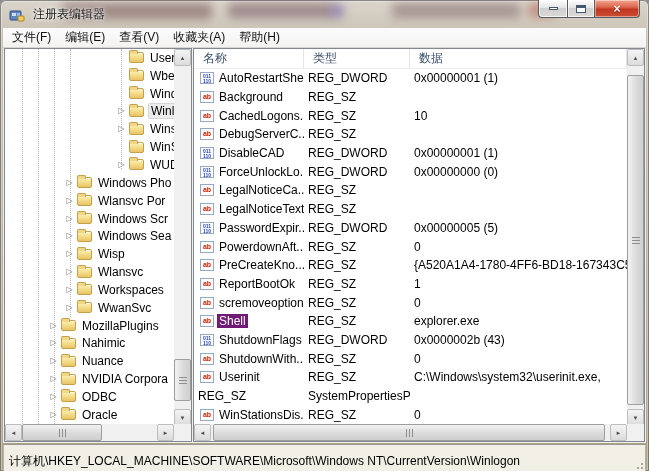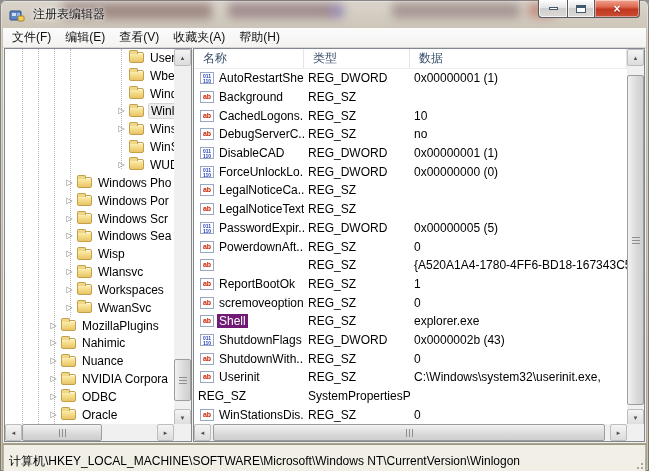--- a/index.html
+++ b/index.html
@@ -194,21 +194,21 @@
               <span class="tree-label">WUDF</span>
             </div>
             <div class="tree-row" style="padding-left: 60px;">
               <span class="expander">▷</span>
               <span class="folder"></span>
               <span class="tree-label">Windows Pho</span>
             </div>
             <div class="tree-row" style="padding-left: 60px;">
               <span class="expander">▷</span>
               <span class="folder"></span>
-              <span class="tree-label">Windows Por</span>
+              <span class="tree-label">Wlansvc Por</span>
             </div>
             <div class="tree-row" style="padding-left: 60px;">
               <span class="expander">▷</span>
               <span class="folder"></span>
               <span class="tree-label">Windows Scr</span>
             </div>
             <div class="tree-row" style="padding-left: 60px;">
               <span class="expander">▷</span>
               <span class="folder"></span>
               <span class="tree-label">Windows Sea</span>
@@ -313,21 +313,20 @@
             </div>
             <div class="cell">REG_SZ</div>
             <div class="cell">10</div>
           </div>
           <div class="list-row">
             <div class="cell name">
               <span class="val-icon sz">ab</span>
               <span class="name-label">DebugServerC...</span>
             </div>
             <div class="cell">REG_SZ</div>
-            <div class="cell">no</div>
           </div>
           <div class="list-row">
             <div class="cell name">
               <span class="val-icon dword">011<br>110</span>
               <span class="name-label">DisableCAD</span>
             </div>
             <div class="cell">REG_DWORD</div>
             <div class="cell">0x00000001 (1)</div>
           </div>
           <div class="list-row">
@@ -366,20 +365,21 @@
             <div class="cell name">
               <span class="val-icon sz">ab</span>
               <span class="name-label">PowerdownAft...</span>
             </div>
             <div class="cell">REG_SZ</div>
             <div class="cell">0</div>
           </div>
           <div class="list-row">
             <div class="cell name">
               <span class="val-icon sz">ab</span>
+              <span class="name-label">PreCreateKno...</span>
             </div>
             <div class="cell">REG_SZ</div>
             <div class="cell">{A520A1A4-1780-4FF6-BD18-167343C5AF16}</div>
           </div>
           <div class="list-row">
             <div class="cell name">
               <span class="val-icon sz">ab</span>
               <span class="name-label">ReportBootOk</span>
             </div>
             <div class="cell">REG_SZ</div>

